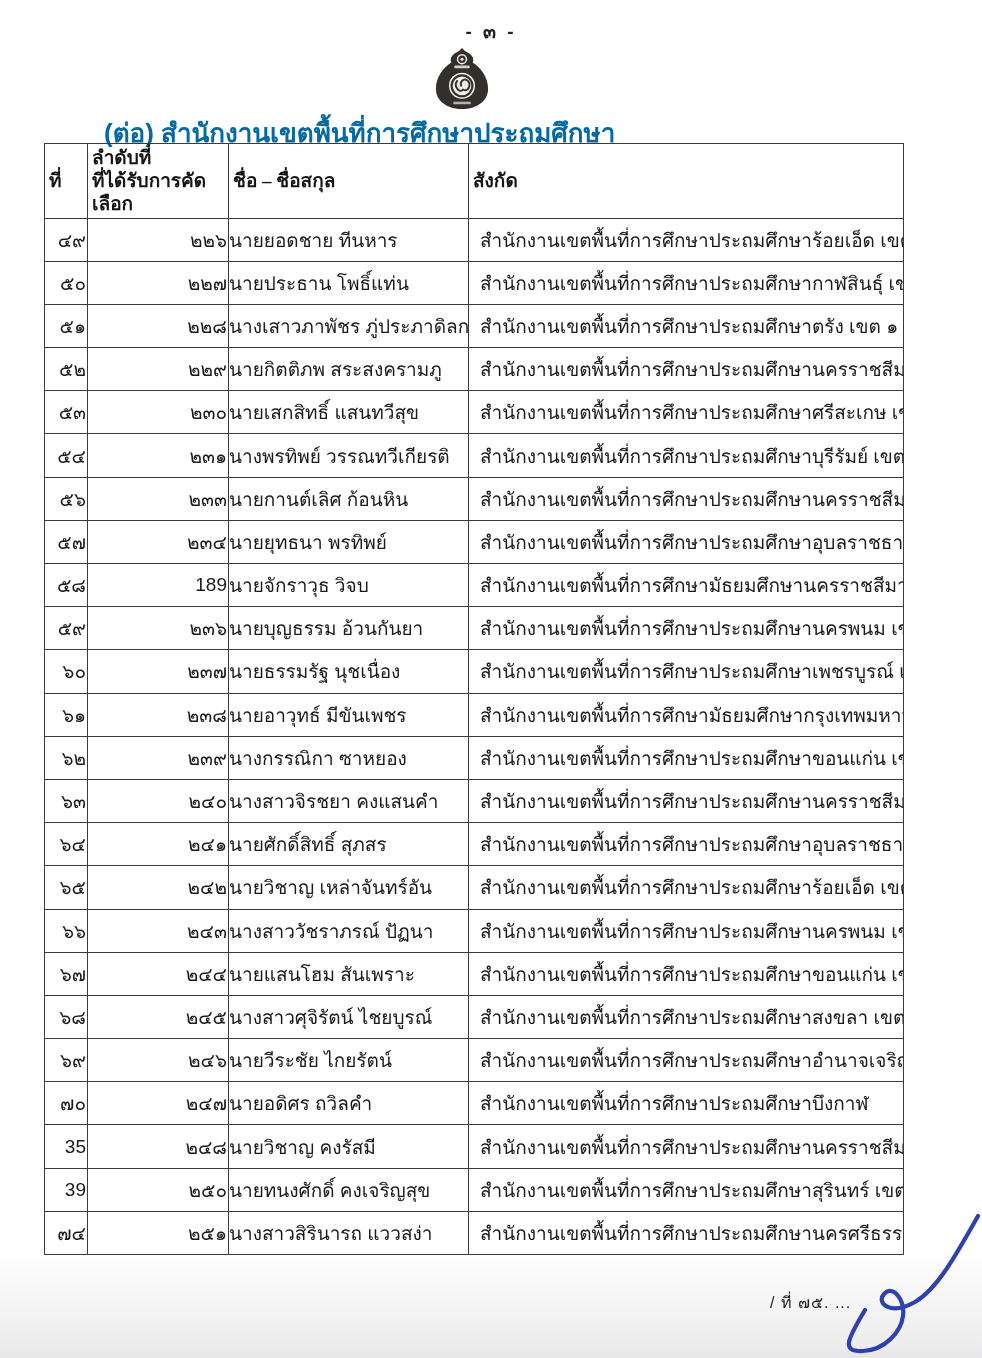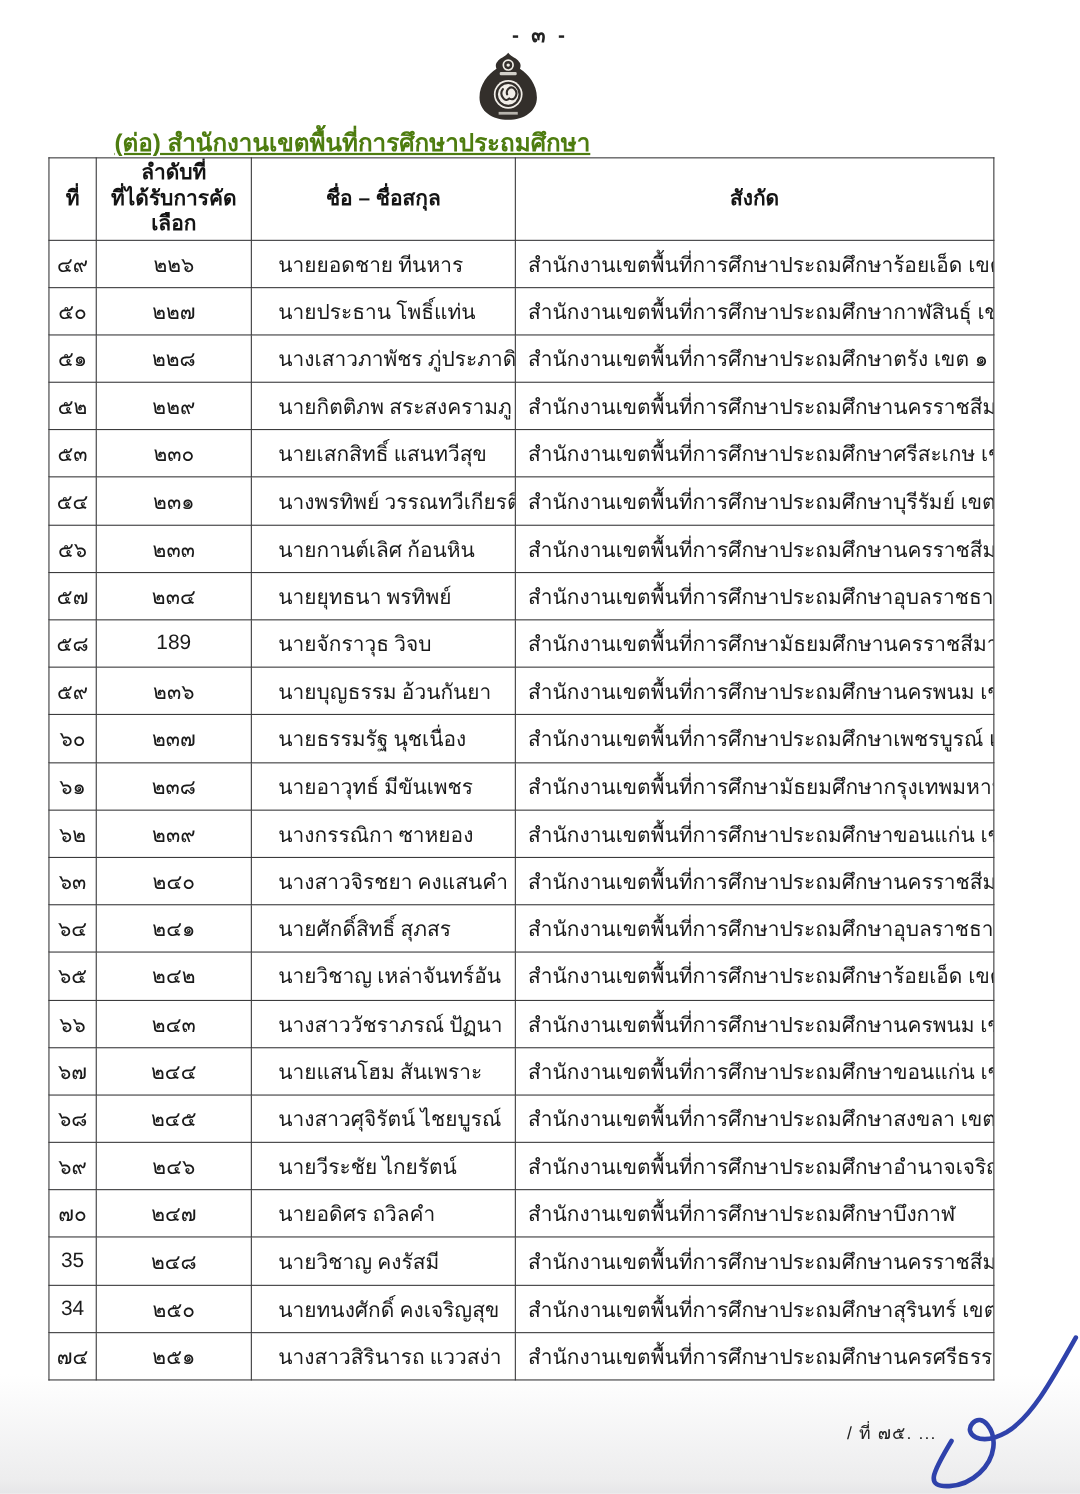--- a/index.html
+++ b/index.html
@@ -12,43 +12,43 @@
   }
   .page-number{
     position:absolute;top:16px;left:0;width:100%;
     text-align:center;font-size:19px;font-weight:bold;letter-spacing:3px;color:#222;
   }
   .emblem{
     position:absolute;left:433px;top:46px;width:58px;height:66px;
   }
   .heading{
     position:absolute;left:104px;top:112px;
-    font-size:22px;font-weight:bold;color:#4d7c0f;text-decoration:underline;
+    font-size:26px;font-weight:bold;color:#0369a1;
   }
   table.roster{
     position:absolute;left:44px;top:143px;width:859px;
     border-collapse:collapse;table-layout:fixed;
     background:transparent;
   }
   table.roster col.c1{width:43px;}
   table.roster col.c2{width:141px;}
   table.roster col.c3{width:240px;}
   table.roster col.c4{width:435px;}
   table.roster th,table.roster td{
     border:1.6px solid #3b3b3d;
     vertical-align:middle;
     overflow:hidden;white-space:nowrap;
   }
   table.roster th{
-    height:55px;font-size:19px;font-weight:bold;text-align:center;
-    line-height:1.22;white-space:pre-line;color:#141414;padding:2px 4px;
+    height:55px;font-size:19px;font-weight:bold;text-align:left;
+    line-height:1.22;white-space:pre-line;color:#141414;padding:2px 4px;font-family:Liberation Serif, serif;
   }
   table.roster td{height:40.2px;font-size:19px;color:#1a1a1a;}
-  td.c-no,td.c-ord{text-align:center;font-size:18px;}
-  td.c-name{padding-left:24px;font-size:20px;font-family:Liberation Serif, serif;}
+  td.c-no,td.c-ord{text-align:right;font-size:18px;}
+  td.c-name{padding-left:0;font-size:20px;}
   td.c-aff{padding-left:11px;font-size:19px;}
   .footer-note{
     position:absolute;left:770px;top:1290px;
     font-size:16px;color:#222;letter-spacing:1px;
   }
   .signature{
     position:absolute;left:833px;top:1212px;width:150px;height:146px;
     pointer-events:none;
   }
 </style>
@@ -237,21 +237,21 @@
 
   <tr>
     <td class="c-no">35</td>
     <td class="c-ord">๒๔๘</td>
     <td class="c-name">นายวิชาญ คงรัสมี</td>
     <td class="c-aff">สำนักงานเขตพื้นที่การศึกษาประถมศึกษานครราชสีมา เขต ๕</td>
   </tr>
 
 
   <tr>
-    <td class="c-no">34</td>
+    <td class="c-no">39</td>
     <td class="c-ord">๒๕๐</td>
     <td class="c-name">นายทนงศักดิ์ คงเจริญสุข</td>
     <td class="c-aff">สำนักงานเขตพื้นที่การศึกษาประถมศึกษาสุรินทร์ เขต ๓</td>
   </tr>
 
   <tr>
     <td class="c-no">๗๔</td>
     <td class="c-ord">๒๕๑</td>
     <td class="c-name">นางสาวสิรินารถ แววสง่า</td>
     <td class="c-aff">สำนักงานเขตพื้นที่การศึกษาประถมศึกษานครศรีธรรมราช เขต ๒</td>

